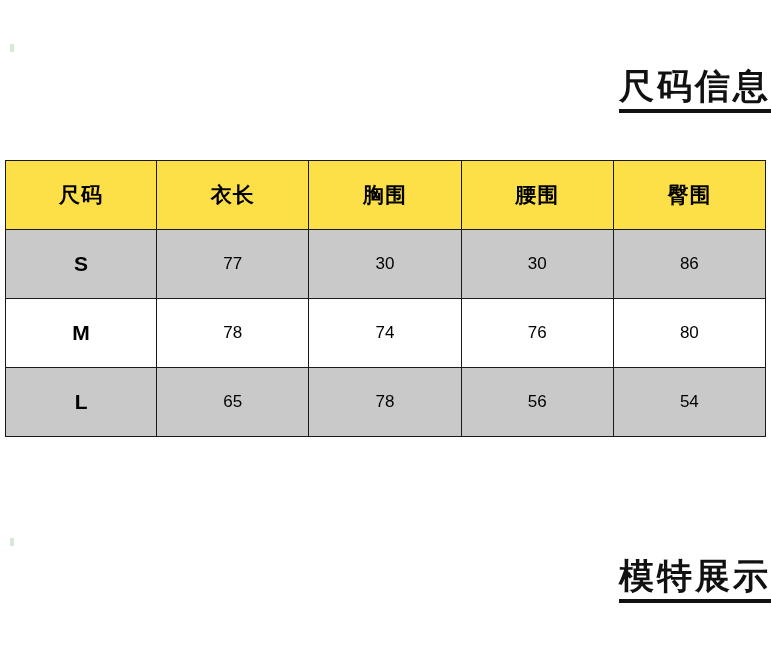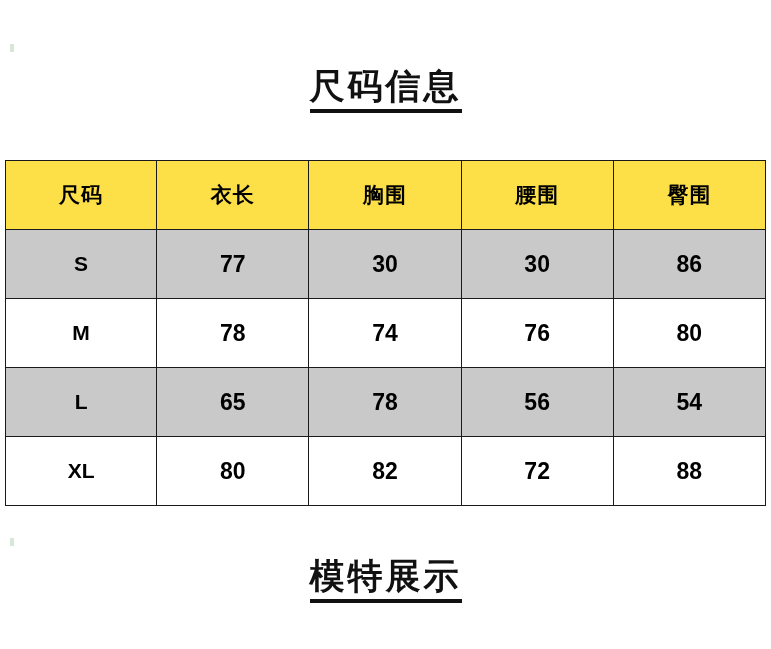--- a/index.html
+++ b/index.html
@@ -31,26 +31,28 @@
   .heading-inner {
     display: inline-block;
     border-bottom: 4px solid #111111;
     padding-bottom: 6px;
   }
   .title-1 {
     position: absolute;
     top: 68px;
     left: 0;
     width: 771px;
+    text-align: right;
   }
   .title-2 {
     position: absolute;
     top: 558px;
     left: 0;
     width: 771px;
+    text-align: right;
   }
   .size-table {
     position: absolute;
     top: 160px;
     left: 5px;
     width: 761px;
     border-collapse: collapse;
     table-layout: fixed;
   }
   .size-table td, .size-table th {
@@ -67,22 +69,22 @@
     letter-spacing: 1px;
   }
   .size-table tbody tr.shaded td {
     background: #c9c9c9;
   }
   .size-table tbody td.label {
     font-size: 21px;
     font-weight: bold;
   }
   .size-table tbody td.value {
-    font-size: 23px;
-    font-weight: bold;
+    font-size: 17px;
+    font-weight: normal;
   }
   .col-first { width: 151px; }
   .col-rest { width: 152px; }
   .mark {
     position: absolute;
     width: 4px;
     height: 8px;
     background: #d8e8d8;
   }
   .mark-1 { top: 44px; left: 10px; }
@@ -132,27 +134,20 @@
         <td class="value">76</td>
         <td class="value">80</td>
       </tr>
       <tr class="shaded">
         <td class="label">L</td>
         <td class="value">65</td>
         <td class="value">78</td>
         <td class="value">56</td>
         <td class="value">54</td>
       </tr>
-      <tr>
-        <td class="label">XL</td>
-        <td class="value">80</td>
-        <td class="value">82</td>
-        <td class="value">72</td>
-        <td class="value">88</td>
-      </tr>
     </tbody>
   </table>
 
   <div class="heading title-2">
     <span class="heading-inner">模特展示</span>
   </div>
 
 </div>
 
 </body></html>

